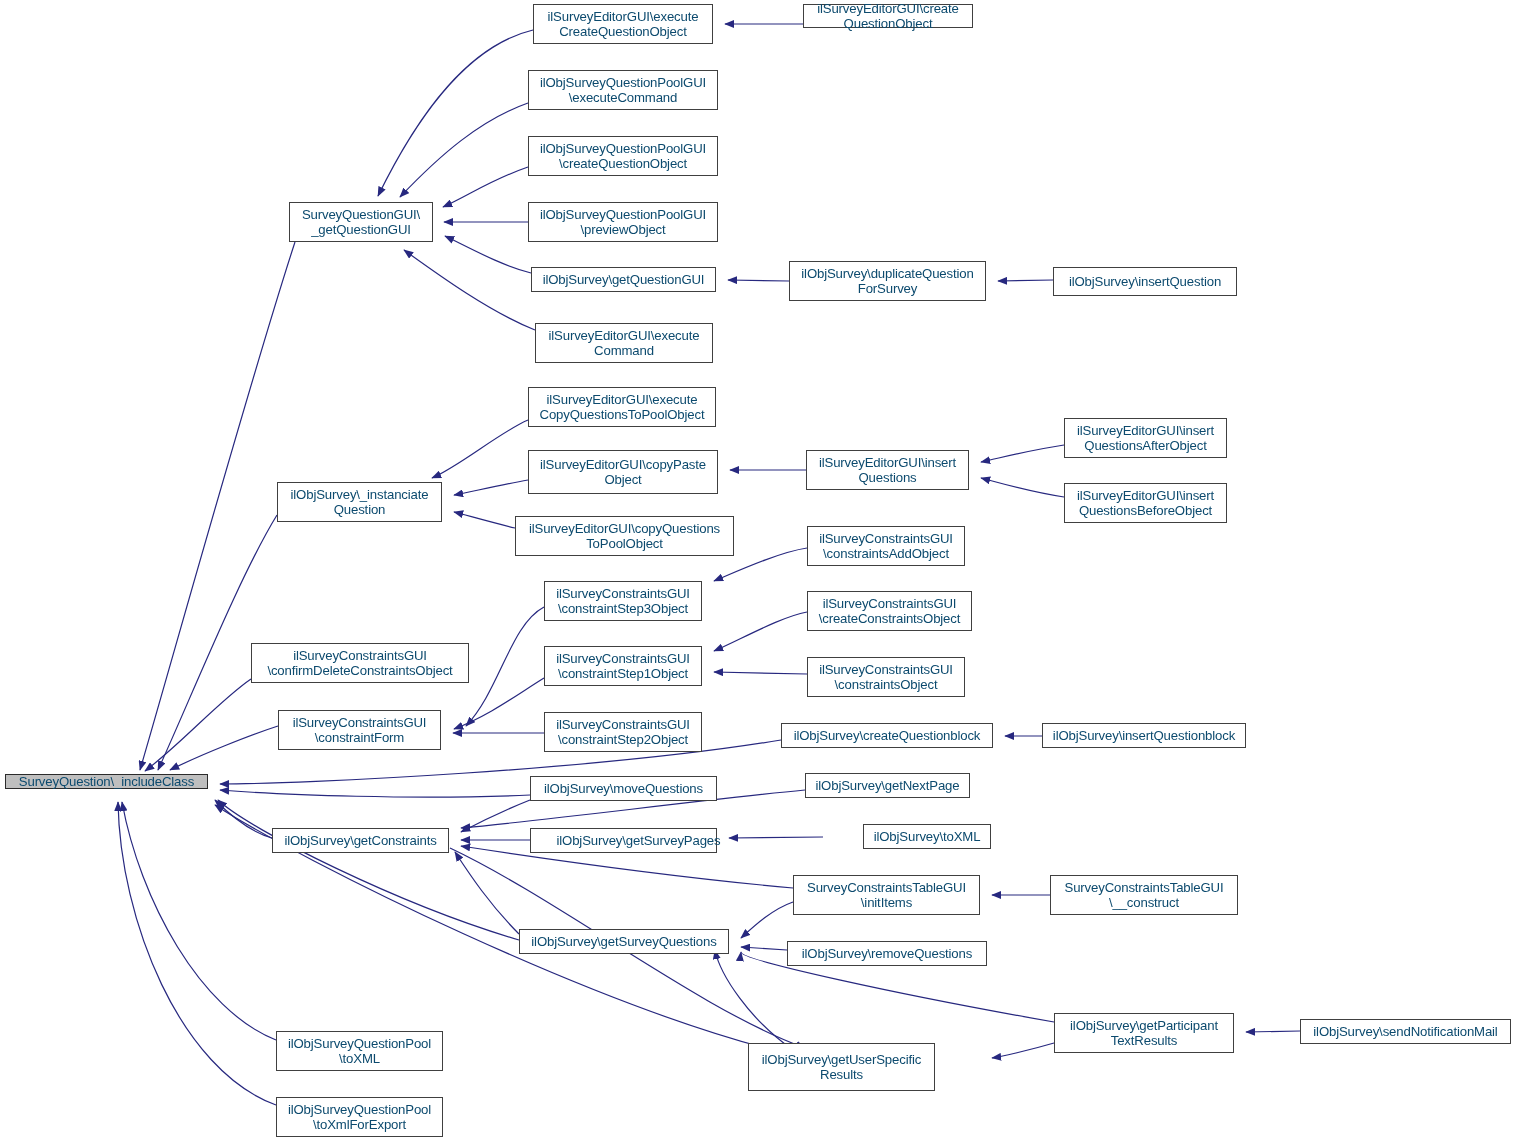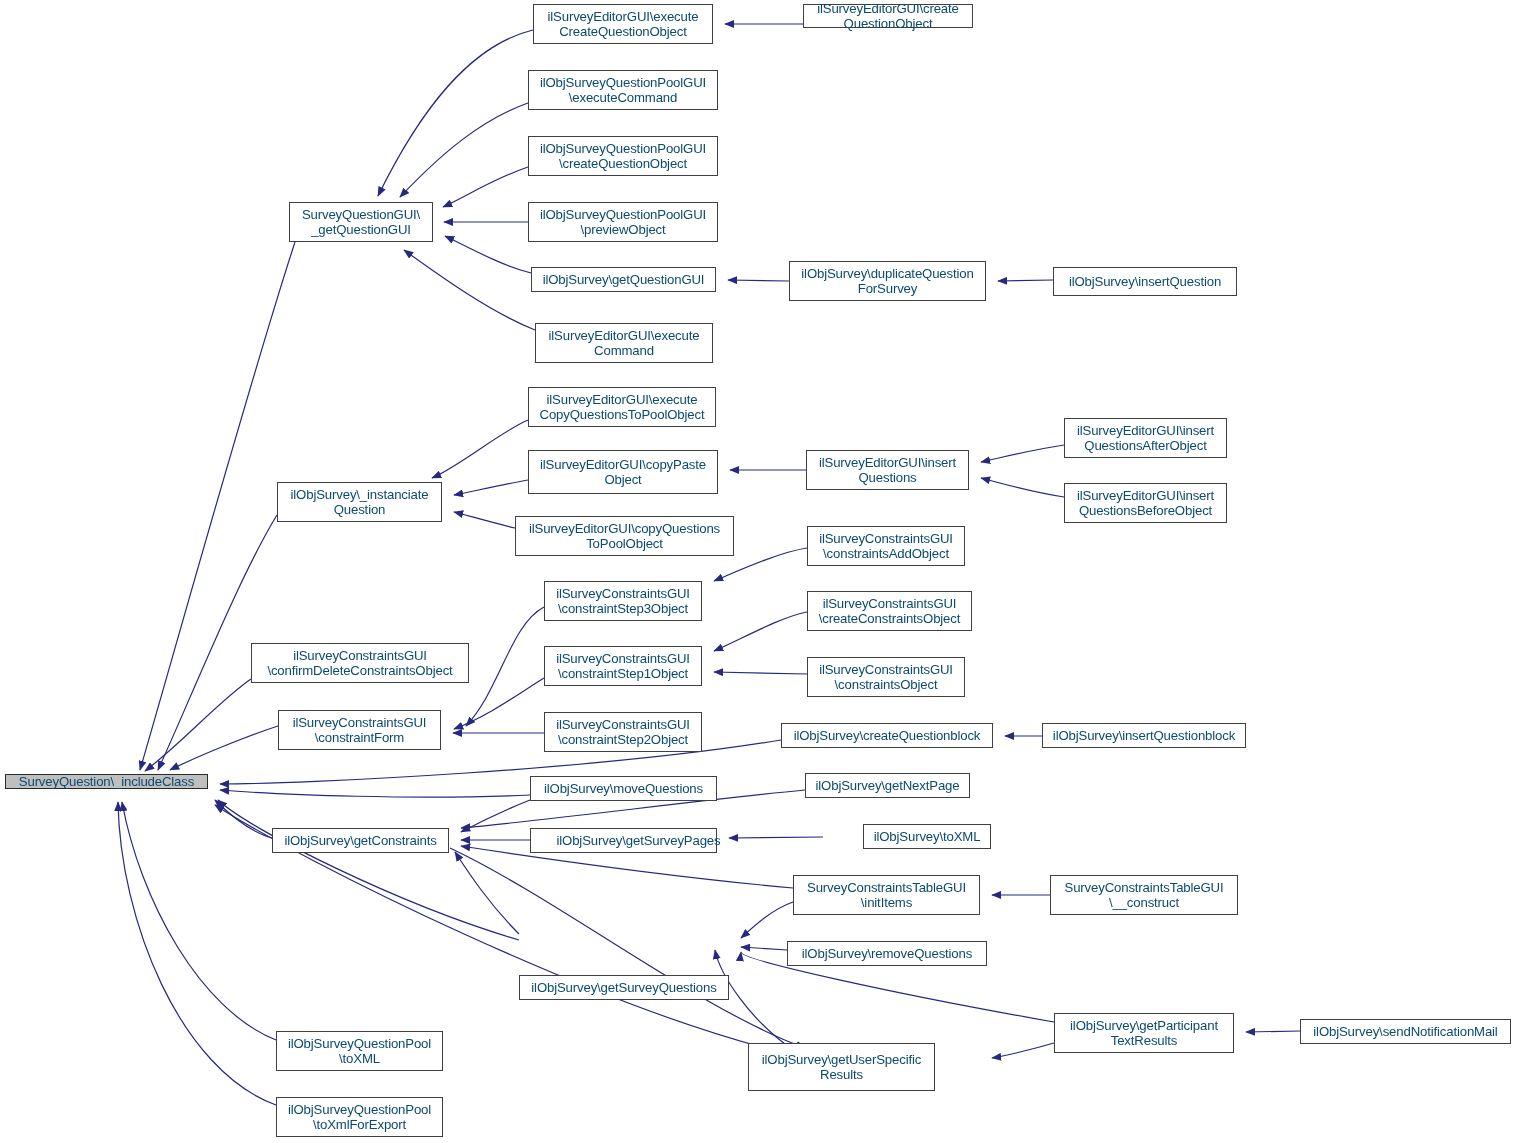--- a/index.html
+++ b/index.html
@@ -160,21 +160,21 @@
       <div class="node" style="left: 1042px; top: 723px; width: 204px; height: 25px;"><span>ilObjSurvey\insertQuestionblock</span></div>
       <div class="node" style="left: 530px; top: 776px; width: 187px; height: 25px;"><span>ilObjSurvey\moveQuestions</span></div>
       <div class="node" style="left: 805px; top: 773px; width: 165px; height: 25px;"><span>ilObjSurvey\getNextPage</span></div>
       <div class="node" style="left: 272px; top: 828px; width: 177px; height: 25px;"><span>ilObjSurvey\getConstraints</span></div>
       <div class="node" style="left: 530px; top: 828px; width: 187px; height: 25px; padding-left: 30px;"><span>ilObjSurvey\getSurveyPages</span></div>
       <div class="node" style="left: 823px; top: 824px; width: 128px; height: 25px; margin-left: 40px;"><span>ilObjSurvey\toXML</span></div>
       <div class="node" style="left: 793px; top: 875px; width: 187px; height: 40px;"><span>SurveyConstraintsTableGUI
 \initItems</span></div>
       <div class="node" style="left: 1050px; top: 875px; width: 188px; height: 40px;"><span>SurveyConstraintsTableGUI
 \__construct</span></div>
-      <div class="node" style="left: 519px; top: 929px; width: 210px; height: 25px; margin-top: 46px;"><span>ilObjSurvey\getSurveyQuestions</span></div>
+      <div class="node" style="left: 519px; top: 929px; width: 210px; height: 25px;"><span>ilObjSurvey\getSurveyQuestions</span></div>
       <div class="node" style="left: 787px; top: 941px; width: 200px; height: 25px;"><span>ilObjSurvey\removeQuestions</span></div>
       <div class="node" style="left: 1054px; top: 1013px; width: 180px; height: 40px;"><span>ilObjSurvey\getParticipant
 TextResults</span></div>
       <div class="node" style="left: 1300px; top: 1019px; width: 211px; height: 25px; justify-content: center;"><span>ilObjSurvey\sendNotificationMail</span></div>
       <div class="node" style="left: 748px; top: 1043px; width: 187px; height: 48px; text-align: center;"><span>ilObjSurvey\getUserSpecific
 Results</span></div>
       <div class="node" style="left: 276px; top: 1031px; width: 167px; height: 40px;"><span>ilObjSurveyQuestionPool
 \toXML</span></div>
       <div class="node" style="left: 276px; top: 1097px; width: 167px; height: 40px;"><span>ilObjSurveyQuestionPool
 \toXmlForExport</span></div>

